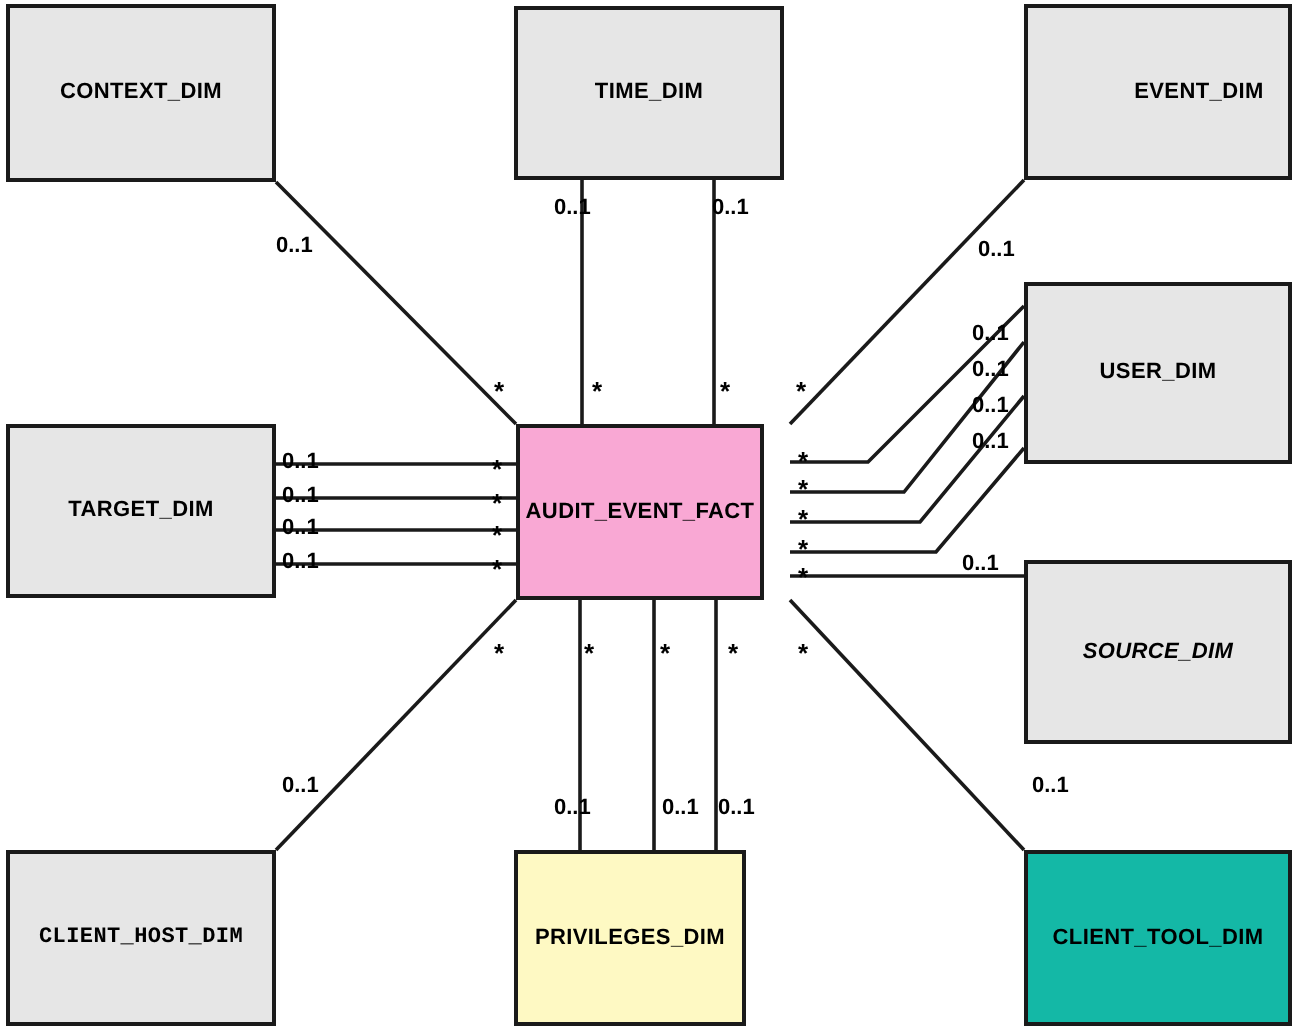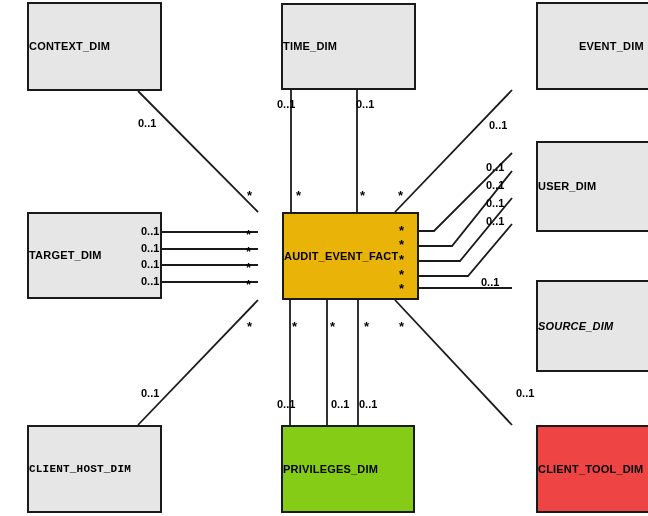--- a/index.html
+++ b/index.html
@@ -22,23 +22,22 @@
     width: 648px;
     height: 516px;
   }
   .entity-box {
     position: absolute;
     box-sizing: border-box;
     background: #e6e6e6;
     border: 2px solid #1a1a1a;
     display: flex;
     align-items: center;
-    justify-content: flex-start;
+    justify-content: center;
     z-index: 5;
-    margin-left: 24px;
   }
   .entity-label {
     font-family: "Liberation Sans", sans-serif;
     font-size: 11px;
     font-weight: bold;
     color: #000000;
     letter-spacing: 0.2px;
     text-align: center;
     line-height: 1.1;
     white-space: nowrap;
@@ -93,33 +92,33 @@
       </div>
       <div class="entity-box" style="left: 512px; top: 2px; width: 134px; height: 88px; background: rgb(230, 230, 230); border-color: rgb(26, 26, 26);">
         <span class="entity-label" style="color: rgb(0, 0, 0); padding-left: 41px;">EVENT_DIM</span>
       </div>
       <div class="entity-box" style="left: 512px; top: 141px; width: 134px; height: 91px; background: rgb(230, 230, 230); border-color: rgb(26, 26, 26);">
         <span class="entity-label" style="color: rgb(0, 0, 0);">USER_DIM</span>
       </div>
       <div class="entity-box" style="left: 3px; top: 212px; width: 135px; height: 87px; background: rgb(230, 230, 230); border-color: rgb(26, 26, 26);">
         <span class="entity-label" style="color: rgb(0, 0, 0);">TARGET_DIM</span>
       </div>
-      <div class="entity-box" style="left: 258px; top: 212px; width: 137px; height: 88px; background: #eab308; border-color: rgb(26, 26, 26);">
+      <div class="entity-box" style="left: 258px; top: 212px; width: 124px; height: 88px; background: #f9a8d4; border-color: rgb(26, 26, 26);">
         <span class="entity-label" style="color: rgb(0, 0, 0);">AUDIT_EVENT_FACT</span>
       </div>
       <div class="entity-box" style="left: 512px; top: 280px; width: 134px; height: 92px; background: rgb(230, 230, 230); border-color: rgb(26, 26, 26);">
         <span class="entity-label" style="color: rgb(0, 0, 0); font-style: italic;">SOURCE_DIM</span>
       </div>
       <div class="entity-box" style="left: 3px; top: 425px; width: 135px; height: 88px; background: rgb(230, 230, 230); border-color: rgb(26, 26, 26);">
         <span class="entity-label" style="color: rgb(0, 0, 0); font-family: Liberation Mono, monospace;">CLIENT_HOST_DIM</span>
       </div>
-      <div class="entity-box" style="left: 257px; top: 425px; width: 134px; height: 88px; background: #84cc16; border-color: rgb(26, 26, 26);">
+      <div class="entity-box" style="left: 257px; top: 425px; width: 116px; height: 88px; background: #fef9c3; border-color: rgb(26, 26, 26);">
         <span class="entity-label" style="color: rgb(0, 0, 0);">PRIVILEGES_DIM</span>
       </div>
-      <div class="entity-box" style="left: 512px; top: 425px; width: 134px; height: 88px; background: #ef4444; border-color: rgb(26, 26, 26);">
+      <div class="entity-box" style="left: 512px; top: 425px; width: 134px; height: 88px; background: #14b8a6; border-color: rgb(26, 26, 26);">
         <span class="entity-label" style="color: rgb(0, 0, 0);">CLIENT_TOOL_DIM</span>
       </div>
     </div>
 
   <div id="mult-layer">
       <span class="mult" style="left: 138px; top: 118px; color: rgb(0, 0, 0);">0..1</span>
       <span class="mult star" style="left: 247px; top: 189px; color: rgb(0, 0, 0);">*</span>
       <span class="mult" style="left: 277px; top: 99px; color: rgb(0, 0, 0);">0..1</span>
       <span class="mult star" style="left: 296px; top: 189px; color: rgb(0, 0, 0);">*</span>
       <span class="mult" style="left: 356px; top: 99px; color: rgb(0, 0, 0);">0..1</span>

